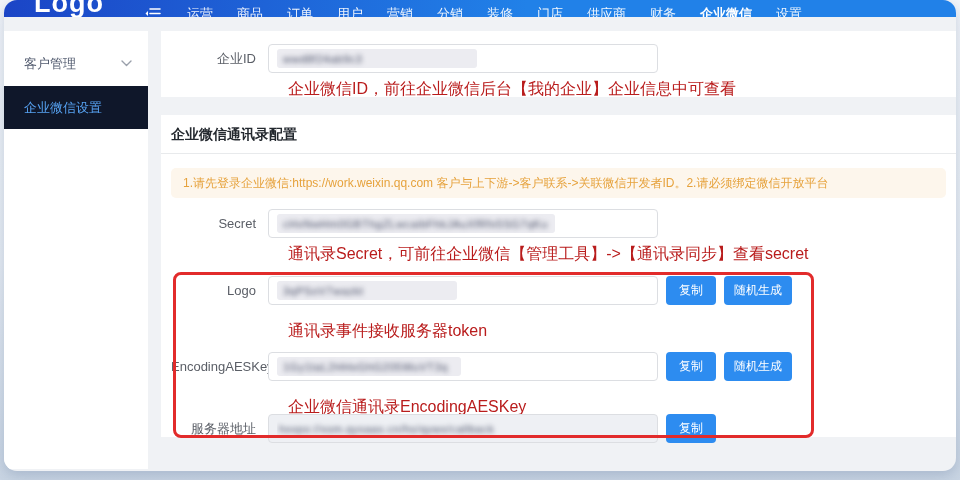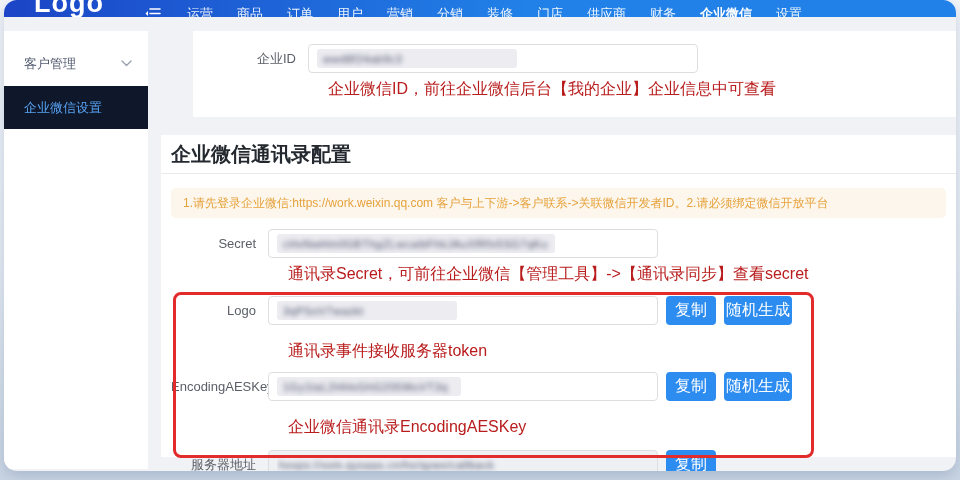--- a/index.html
+++ b/index.html
@@ -32,52 +32,52 @@
   .side-item { height:45px; display:flex; align-items:center;
     padding:0 16px 0 20px; font-size:13px; color:#515a6e; cursor:pointer; }
   .side-item .lbl { flex:1; }
   .side-item.first { margin-top:10px; }
   .side-item.active { height:43px; background:#0f172a; color:#57a3f3; }
   .chev { color:#9aa0ab; display:flex; }
 
   
   .content { position:absolute; left:157px; top:31px; right:0; bottom:0; }
   .card { background:#fff; }
-  .card1 { height:86px; padding:0 18px;margin-left:32px; }
+  .card1 { height:66px; padding:0 10px; }
   .gap { height:18px; }
   .card2 { position:relative; height:322px; padding:9px 10px 0 10px; }
 
   .form-row { display:flex; align-items:center; }
   .form-label { width:97px; text-align:right; padding-right:12px;
     font-size:13px; color:#5a5e66; white-space:nowrap; }
   .input { width:390px; height:29px; background:#fff; border:1px solid #dcdee2;
     border-radius:4px; display:flex; align-items:center; overflow:hidden; cursor:text; }
   .input.disabled { background:#eef0f4; cursor:not-allowed; }
   .blur-chip { height:19px; margin-left:8px; background:#ececf1; border-radius:3px;
     display:flex; align-items:center; padding:0 6px; overflow:hidden; flex:none; }
   .blur-txt { font-size:11px; color:#4a5068; letter-spacing:.5px; white-space:nowrap;
     filter:blur(2.5px); }
   .input.disabled .blur-chip { background:transparent; padding:0 2px; }
 
   .help { font-size:16px; color:#b91c1c; margin-left:117px; line-height:15px; }
 
-  .sec-title { font-size:20px; font-weight:700; color:#24292f; line-height:20px; }
+  .sec-title { font-size:14px; font-weight:700; color:#24292f; line-height:20px; }
   .divider { height:1px; background:#e8eaec; margin:9px -10px 0 -10px; }
   .notice { margin-top:14px; height:30px; line-height:30px; background:#fdf6ec;
     border-radius:5px; color:#e6a23c; font-size:12px; padding:0 12px;
     white-space:nowrap; overflow:hidden; }
 
   .btn { height:29px; border:none; border-radius:4px; background:#2d8cf0;
-    color:#fff; font-size:16px; cursor:pointer; white-space:nowrap;
+    color:#fff; font-size:12px; cursor:pointer; white-space:nowrap;
     font-family:Liberation Serif, serif; }
   .btn-copy { width:50px; margin-left:8px; }
   .btn-rand { width:68px; margin-left:8px; }
 
   .mt11{margin-top:11px}.mt15{margin-top:15px}.mt14{margin-top:14px}
-  .mt16{margin-top:16px}.mt8{margin-top:8px}.mt9{margin-top:18px}
+  .mt16{margin-top:0}.mt8{margin-top:8px}.mt9{margin-top:18px}
 
   .red-box { position:absolute; left:12px; top:157px; width:641px; height:166px;
     border:3px solid #e22b2b; border-radius:8px; pointer-events:none; }
 </style>
 </head>
 <body>
 
 <div class="window">
 
   <header class="topbar">

